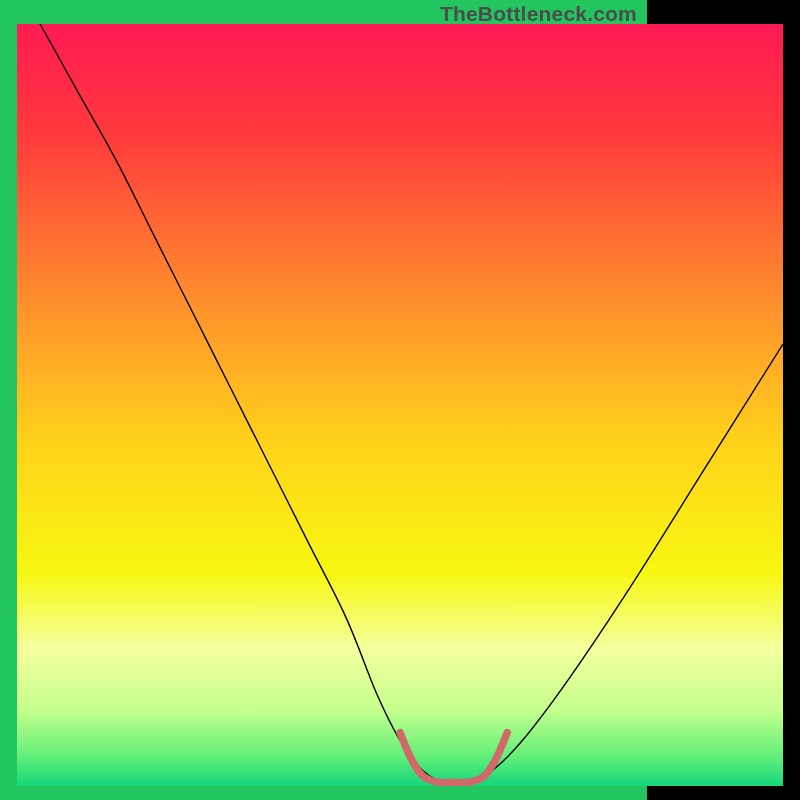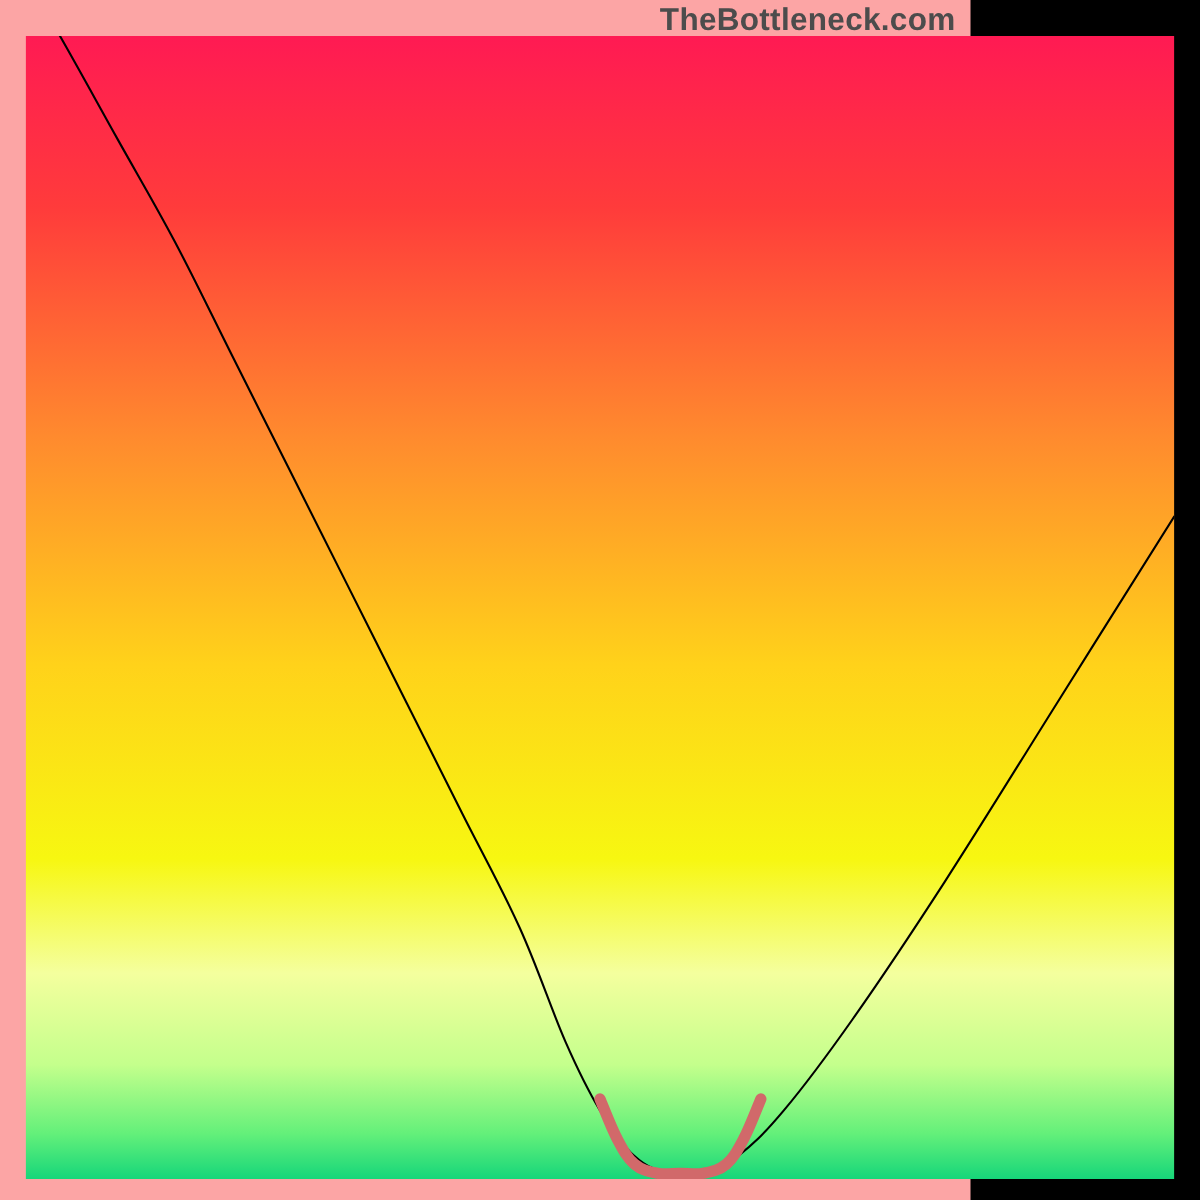--- a/index.html
+++ b/index.html
@@ -8,21 +8,21 @@
     width: 800px;
     height: 800px;
     overflow: hidden;
     background: #000;
     font-family: Arial, Helvetica, sans-serif;
   }
   .frame {
     position: relative;
     width: 647px;
     height: 800px;
-    background: #fca5a5;
+    background: #22c55e;
   }
   .watermark {
     position: absolute;
     top: 2px;
     right: 10px;
     color: #4c4c4c;
     font-size: 21px;
     font-weight: 600;
     letter-spacing: 0.2px;
     z-index: 10;

